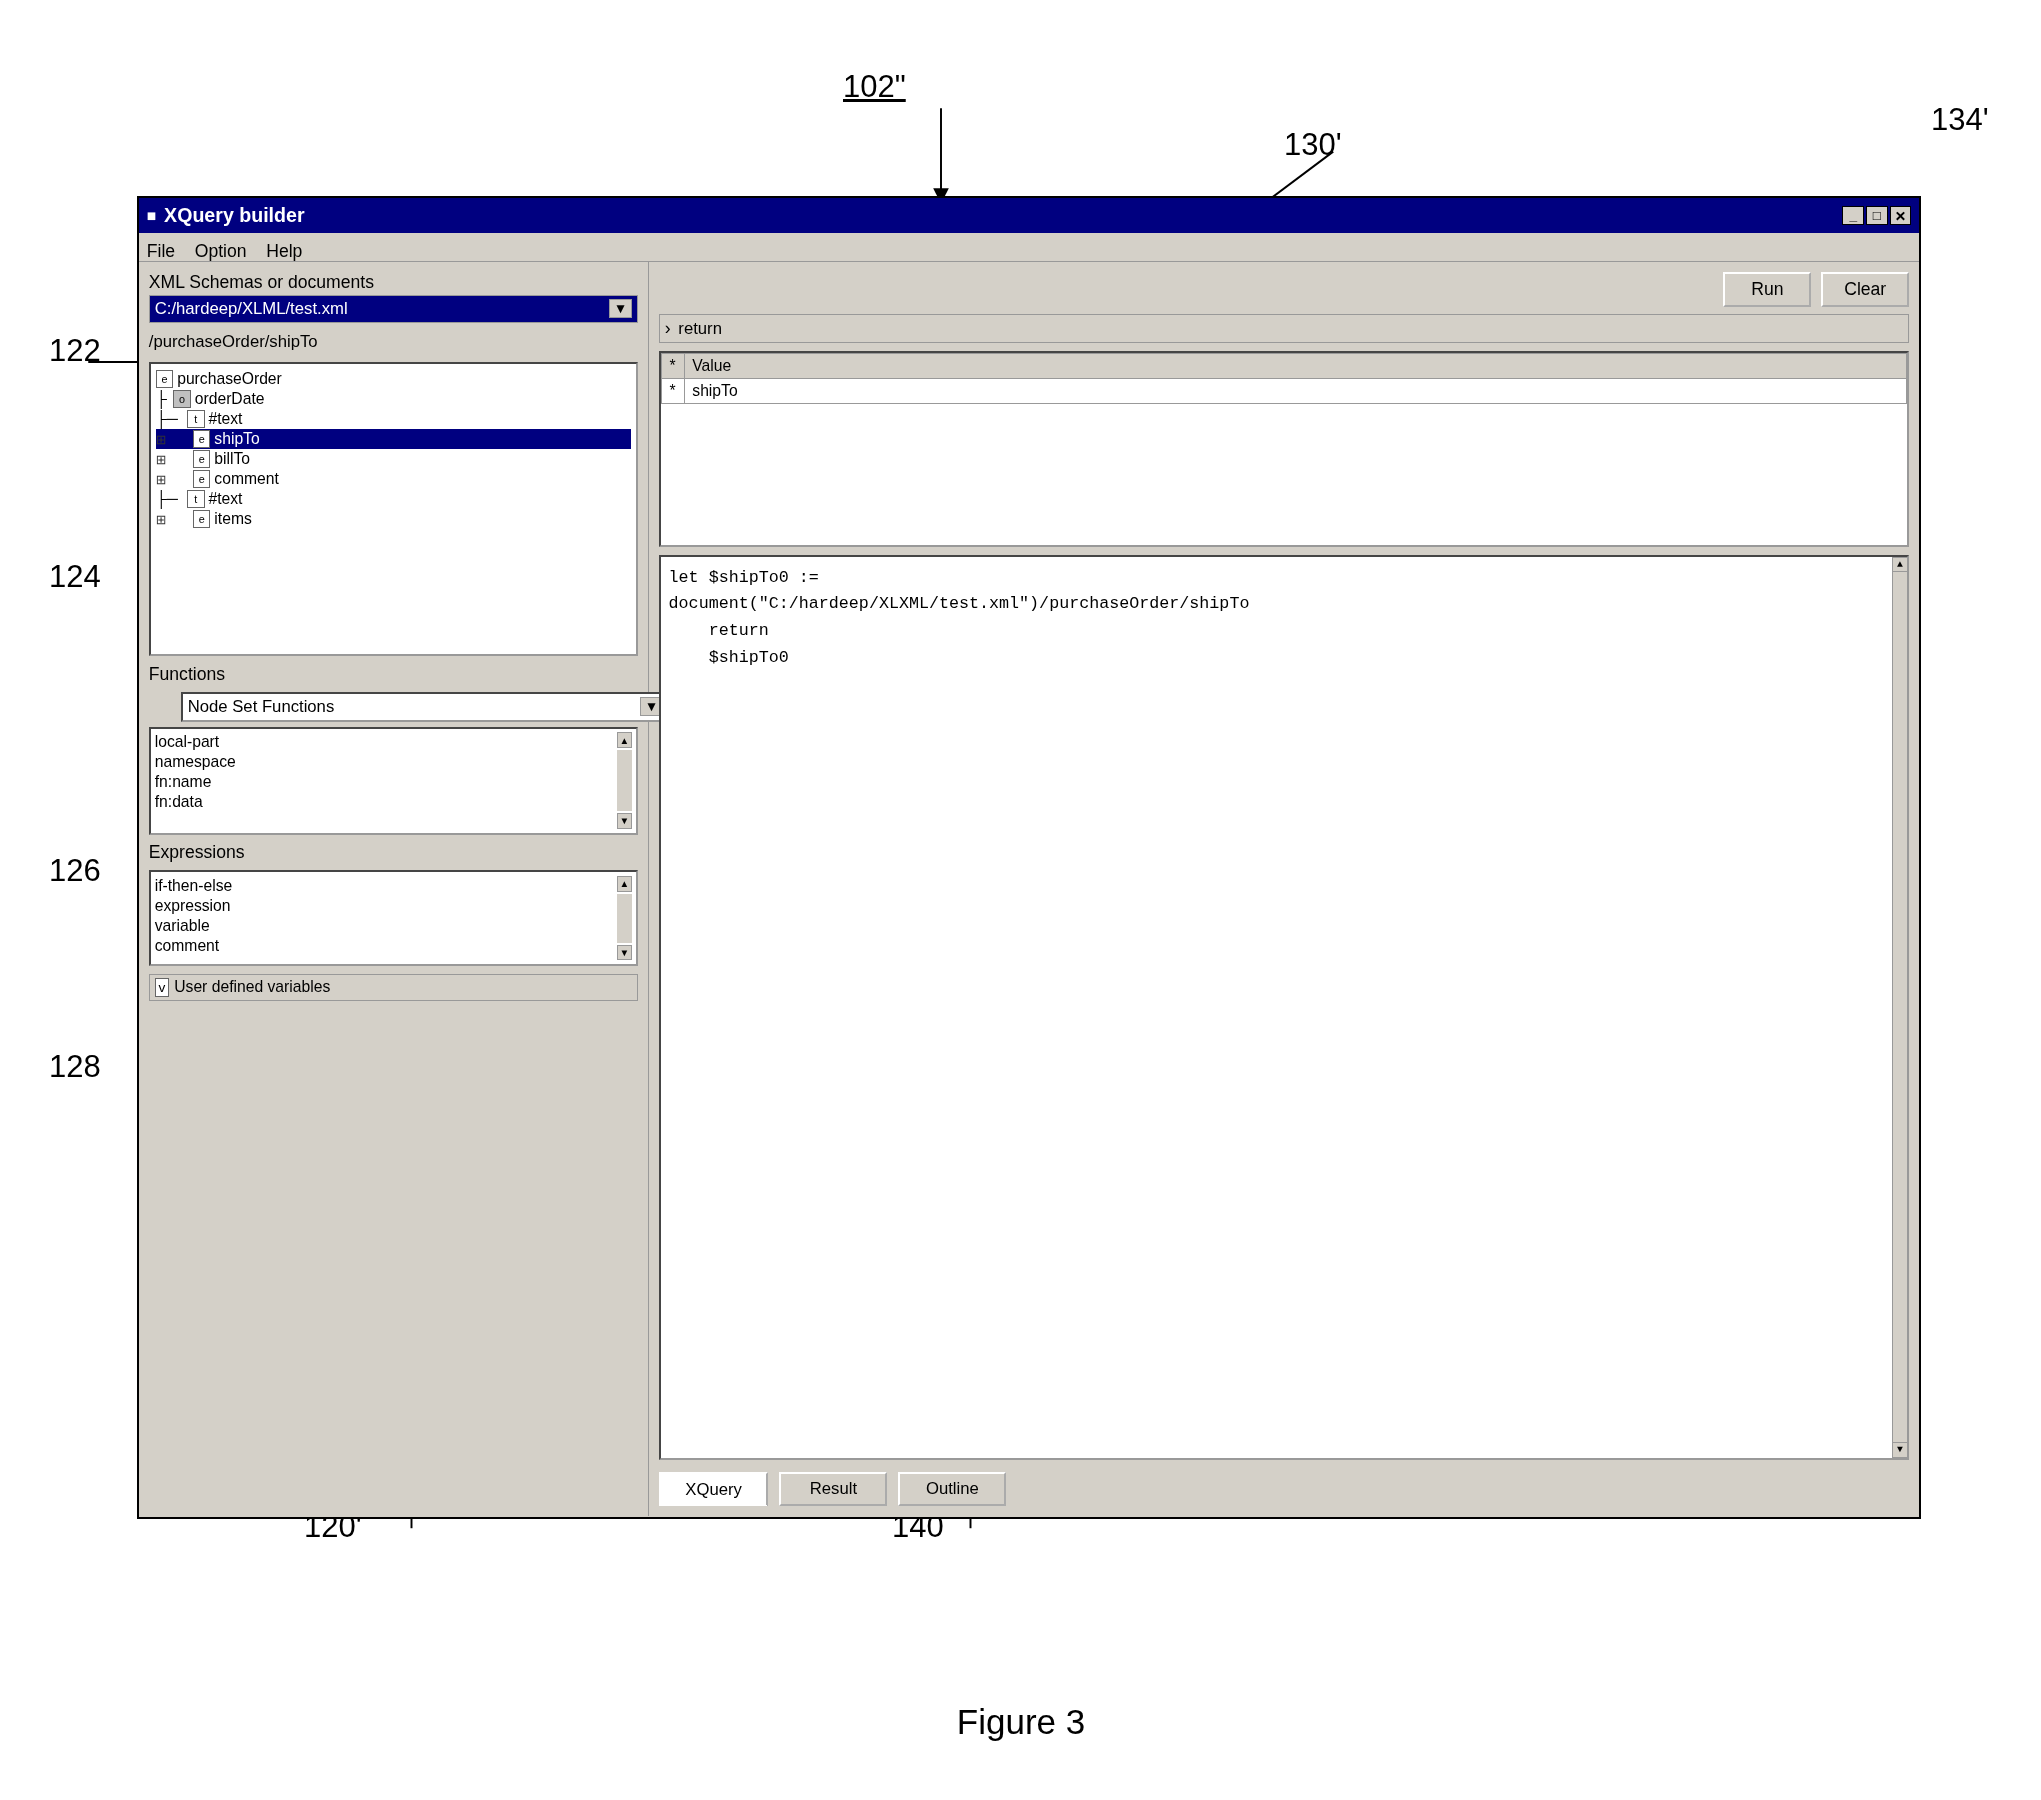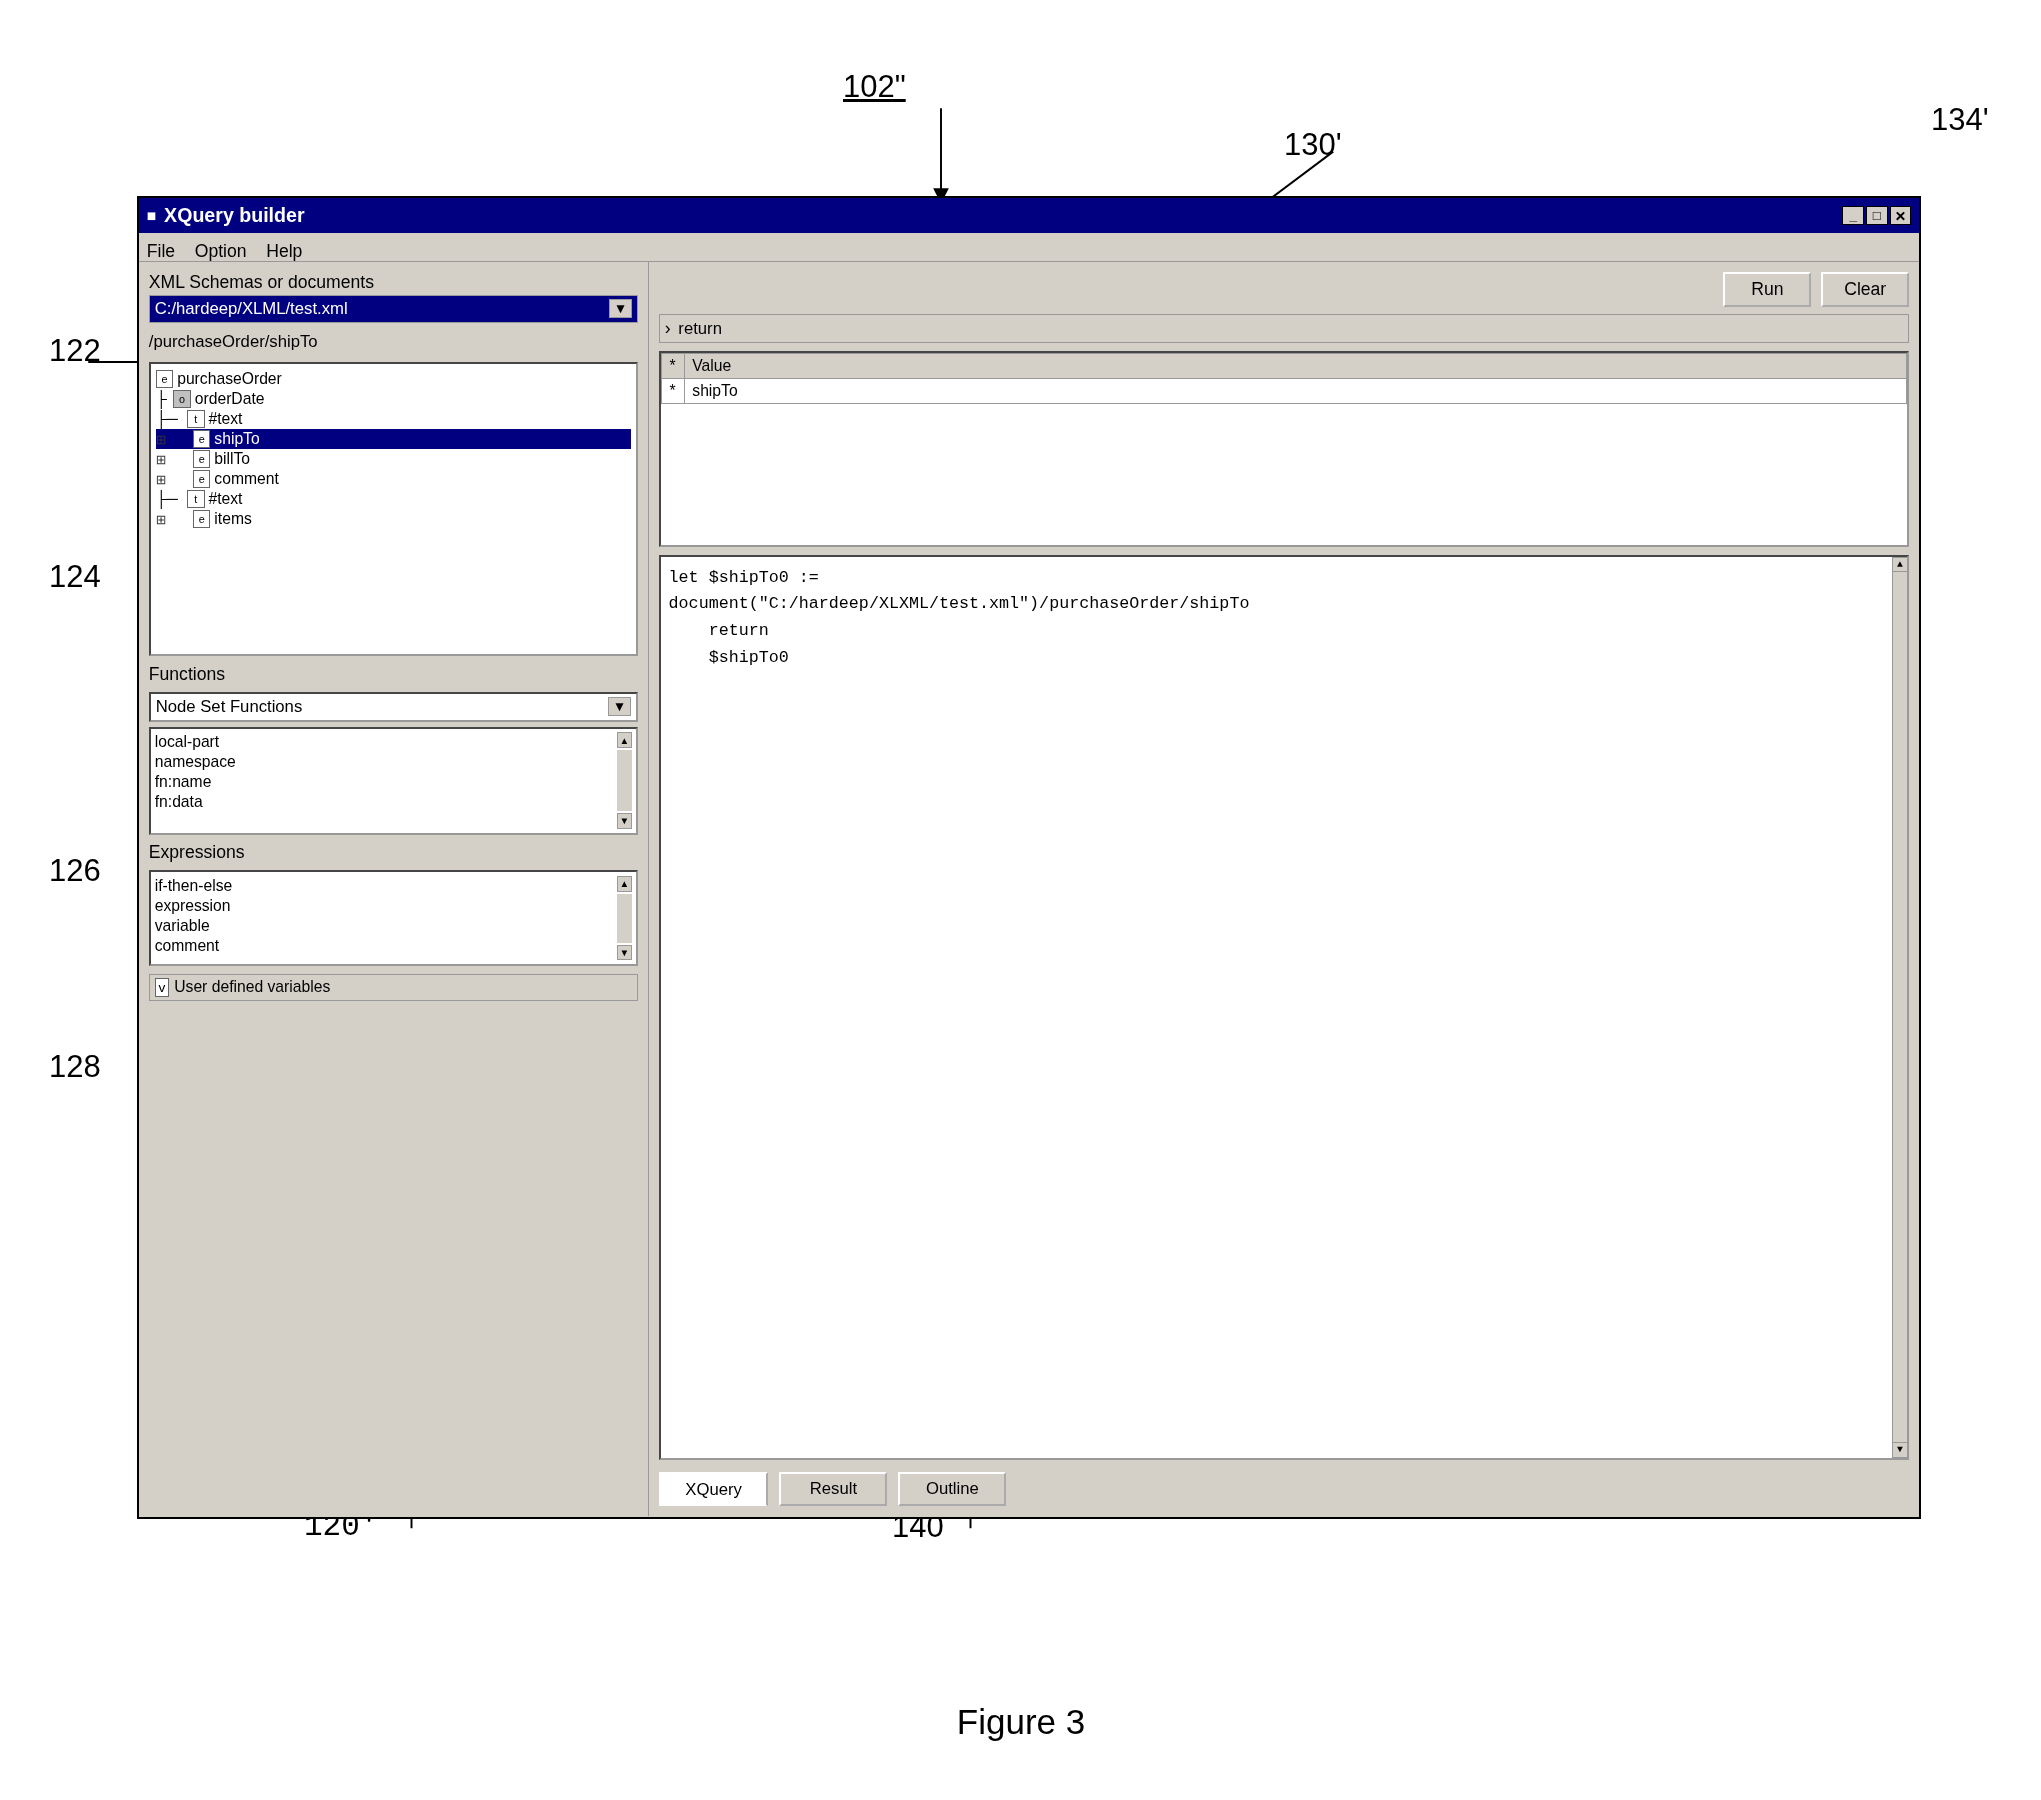--- a/index.html
+++ b/index.html
@@ -207,20 +207,21 @@
     .functions-dropdown {
       width: 100%;
       background: #fff;
       border: 2px inset #999;
       padding: 2.9px 4.9px;
       font-size: 16.7px;
       display: flex;
       align-items: center;
       justify-content: space-between;
       cursor: pointer;
+      margin-left: 32px;
     }
 
     .functions-list {
       border: 2px inset #999;
       background: #fff;
       padding: 3.9px;
       height: 108px;
       display: flex;
       gap: 4.9px;
     }
@@ -441,21 +442,21 @@
 
 <div class="page-container">
 
   <div class="diagram-label underline" style="top: 69px; left: 843px;">102"</div>
   <div class="diagram-label" style="top: 127px; left: 1284px;">130'</div>
   <div class="diagram-label" style="top: 102px; left: 1931px;">134'</div>
   <div class="diagram-label" style="top: 333px; left: 49px;">122</div>
   <div class="diagram-label" style="top: 559px; left: 49px;">124</div>
   <div class="diagram-label" style="top: 853px; left: 49px;">126</div>
   <div class="diagram-label" style="top: 1049px; left: 49px;">128</div>
-  <div class="diagram-label" style="top: 1509px; left: 304px; font-family: Liberation Mono, monospace;">120'</div>
+  <div class="diagram-label" style="top: 1509px; left: 304px;">120'</div>
   <div class="diagram-label" style="top: 1509px; left: 892px;">140</div>
 
   <svg class="arrow-svg" style="top:98px; left:902px; width:78px; height:118px;" viewBox="0 0 80 120" width="78" height="118">
     <defs>
         <marker id="ah1" markerWidth="8" markerHeight="8" refX="4" refY="4" orient="auto">
           <path d="M0,0 L8,4 L0,8 Z" fill="#000"></path>
         </marker>
       </defs>
     <line x1="40" y1="10" x2="40" y2="100" stroke="#000" stroke-width="2" marker-end="url(#ah1)"></line>
   </svg>

